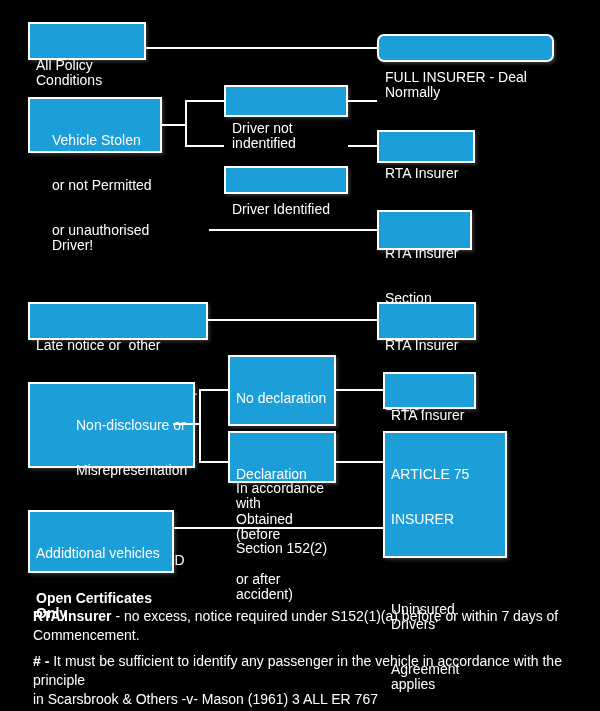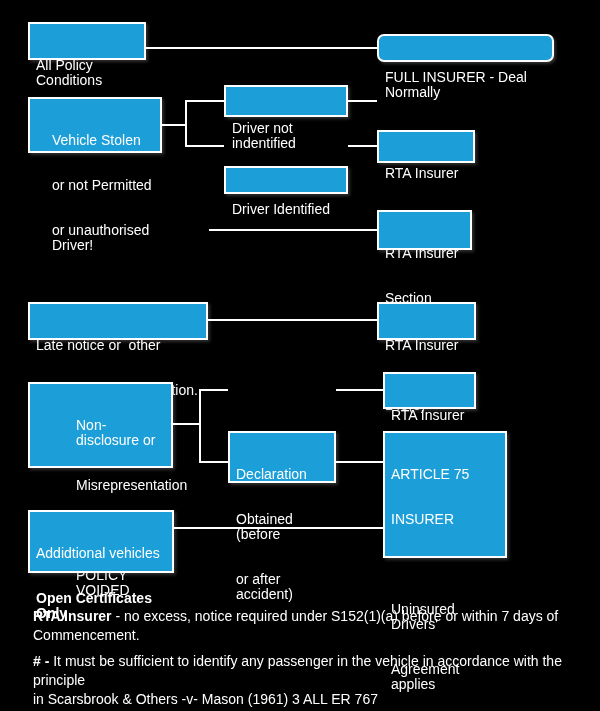--- a/index.html
+++ b/index.html
@@ -75,25 +75,31 @@
   <div class="box" style="left:28px; top:302px; width:180px; height:38px;">
     <div class="bl">Late notice or  other</div>
     <div class="bl">breach of policy condition.</div>
   </div>
   <div class="box" style="left:377px; top:302px; width:99px; height:38px;">
     <div class="bl">RTA Insurer</div>
     <div class="bl">Section 148(5)</div>
   </div>
   <div class="hline" style="left:208px; top:319px; width:169px;"></div>
 
-  <div class="box" style="left:28px; top:382px; width:145px; height:86px;padding-left:46px;">
+  <div class="box" style="left:28px; top:382px; width:167px; height:86px;padding-left:46px;">
     <div class="bl">Non-disclosure or</div>
     <div class="bl">Misrepresentation</div>
     <div class="bl"></div>
     <div class="bl">POLICY VOIDED</div>
+  </div>
+  <div class="box" style="left:228px; top:355px; width:108px; height:71px;">
+    <div class="bl">No declaration</div>
+    <div class="bl">Obtained</div>
+    <div class="bl">In accordance with</div>
+    <div class="bl">Section 152(2)</div>
   </div>
   <div class="box" style="left:228px; top:431px; width:108px; height:52px;">
     <div class="bl">Declaration</div>
     <div class="bl">Obtained (before</div>
     <div class="bl">or after accident)</div>
   </div>
   <div class="box" style="left:383px; top:372px; width:93px; height:37px;">
     <div class="bl">RTA Insurer</div>
     <div class="bl">Section 151</div>
   </div>

